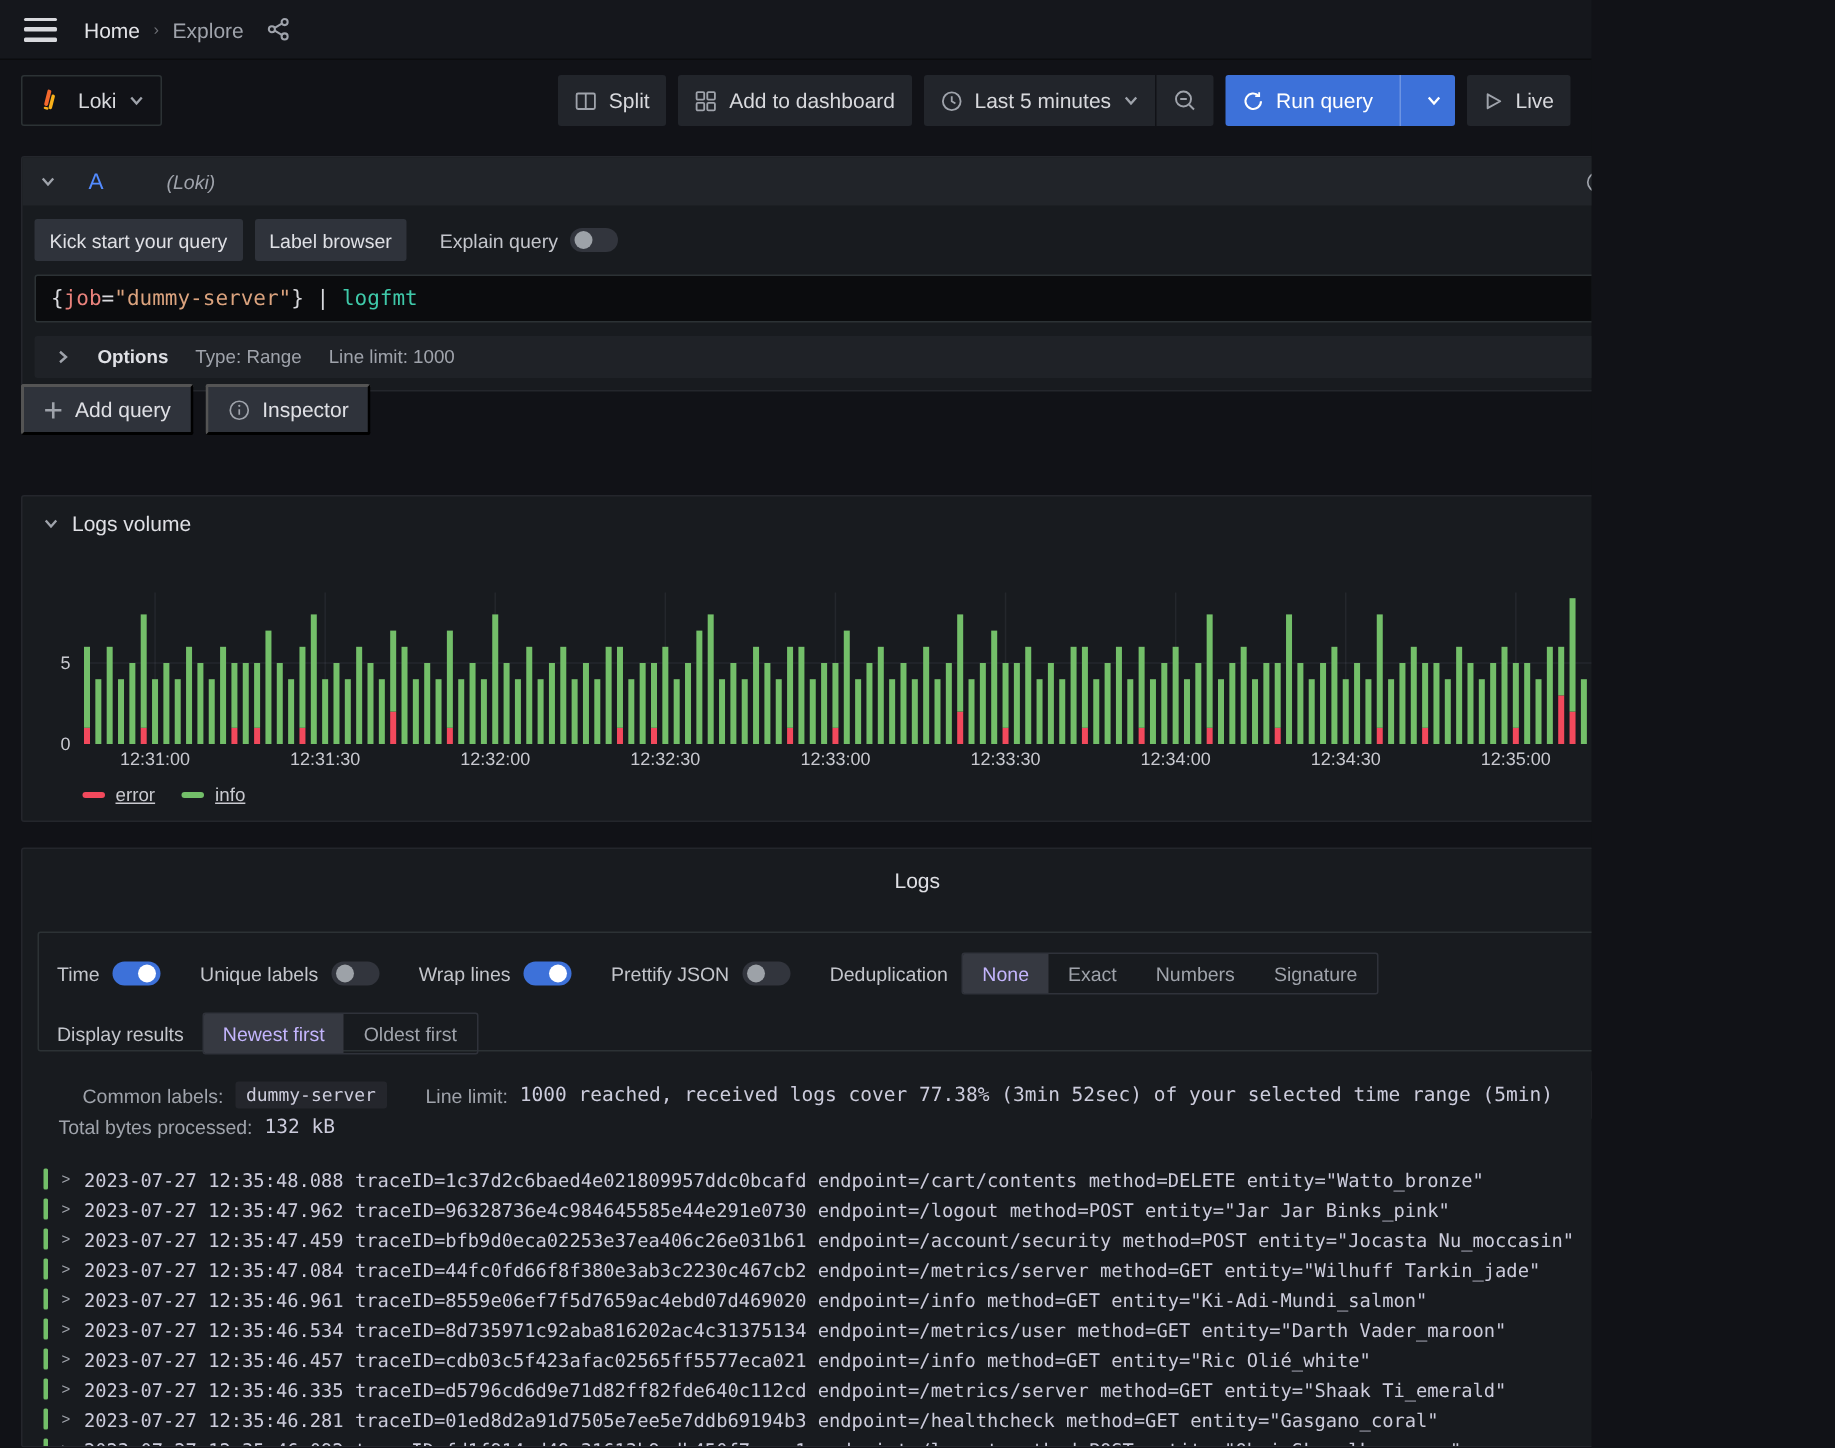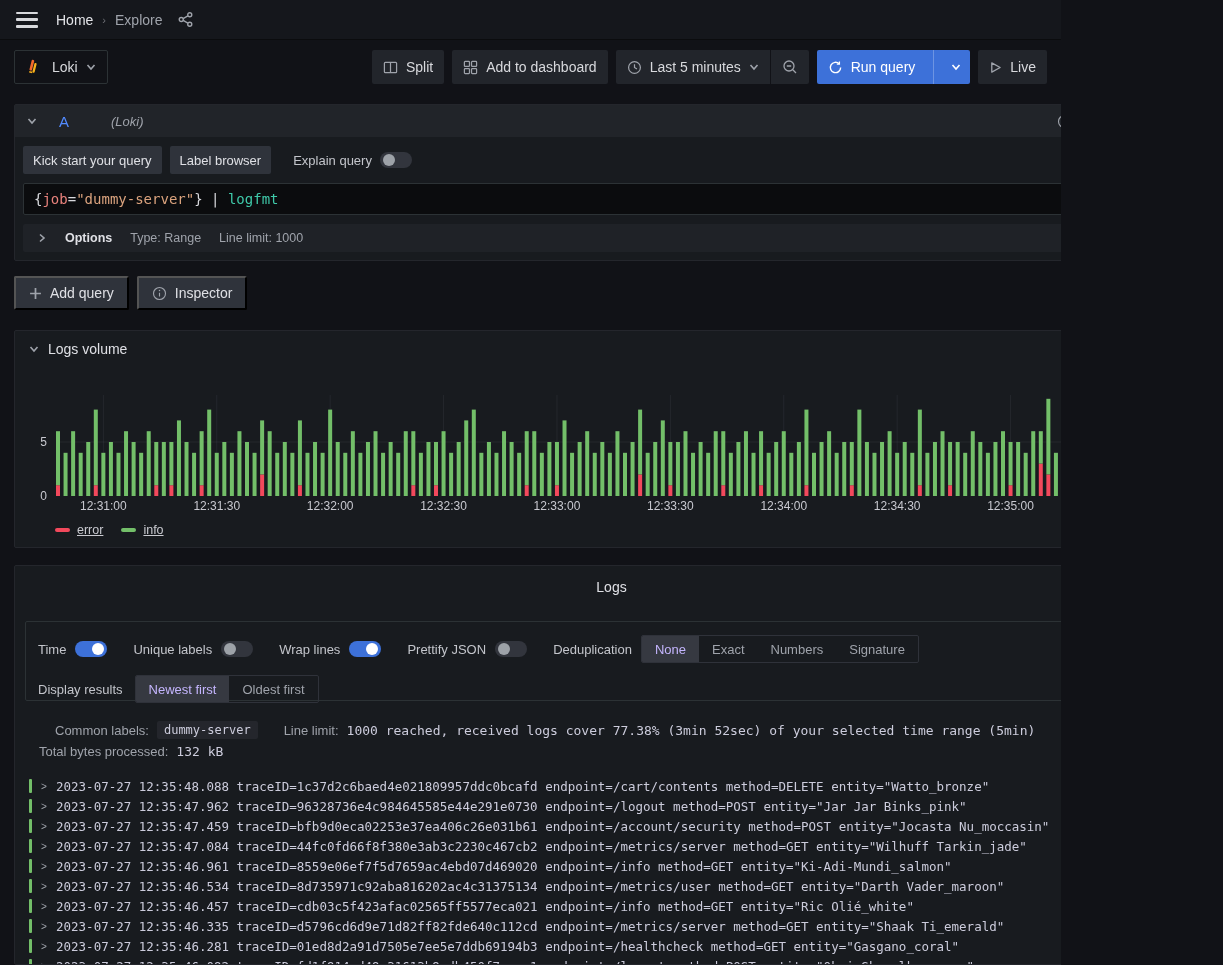--- a/index.html
+++ b/index.html
@@ -62,21 +62,21 @@
   .tok-plain{color:#d8d9dd;}
   .tok-label{color:#e9827c;}
   .tok-value{color:#dba37e;}
   .tok-stage{color:#3fc9a9;}
   .qopts{margin-top:9px;height:28px;background:#1f2227;border-radius:2px;display:flex;align-items:center;
          gap:18px;padding:0 14px;font-size:12.5px;cursor:pointer;}
   .qopts .opt-title{color:#dfe0e5;font-weight:600;}
   .qopts .opt-dim{color:#9fa3ab;}
 
   
-  .actions{position:absolute;left:14px;top:276px;display:flex;gap:8px;}
+  .actions{position:absolute;left:14px;top:256px;display:flex;gap:8px;}
   .btn-act{display:inline-flex;align-items:center;gap:8px;height:34px;padding:0 13px;border-radius:2px;
            background:#2f333b;color:#dfe0e5;font-size:14px;font-weight:500;cursor:pointer;}
 
   
   .panel{position:absolute;background:#181b1f;border:1px solid #24262c;border-radius:2px;}
   .vol-panel{left:14px;top:330px;width:1195px;height:218px;}
   .panel-head{display:flex;align-items:center;gap:9px;padding:10px 0 0 14px;}
   .panel-title{color:#dfe0e5;font-weight:500;font-size:14px;}
   .vol-src{position:absolute;right:16px;top:52px;color:#9fa3ab;font-size:12.5px;}
   .legend{position:absolute;left:40px;top:192px;display:flex;gap:18px;align-items:center;font-size:12.5px;color:#c9cad0;}

